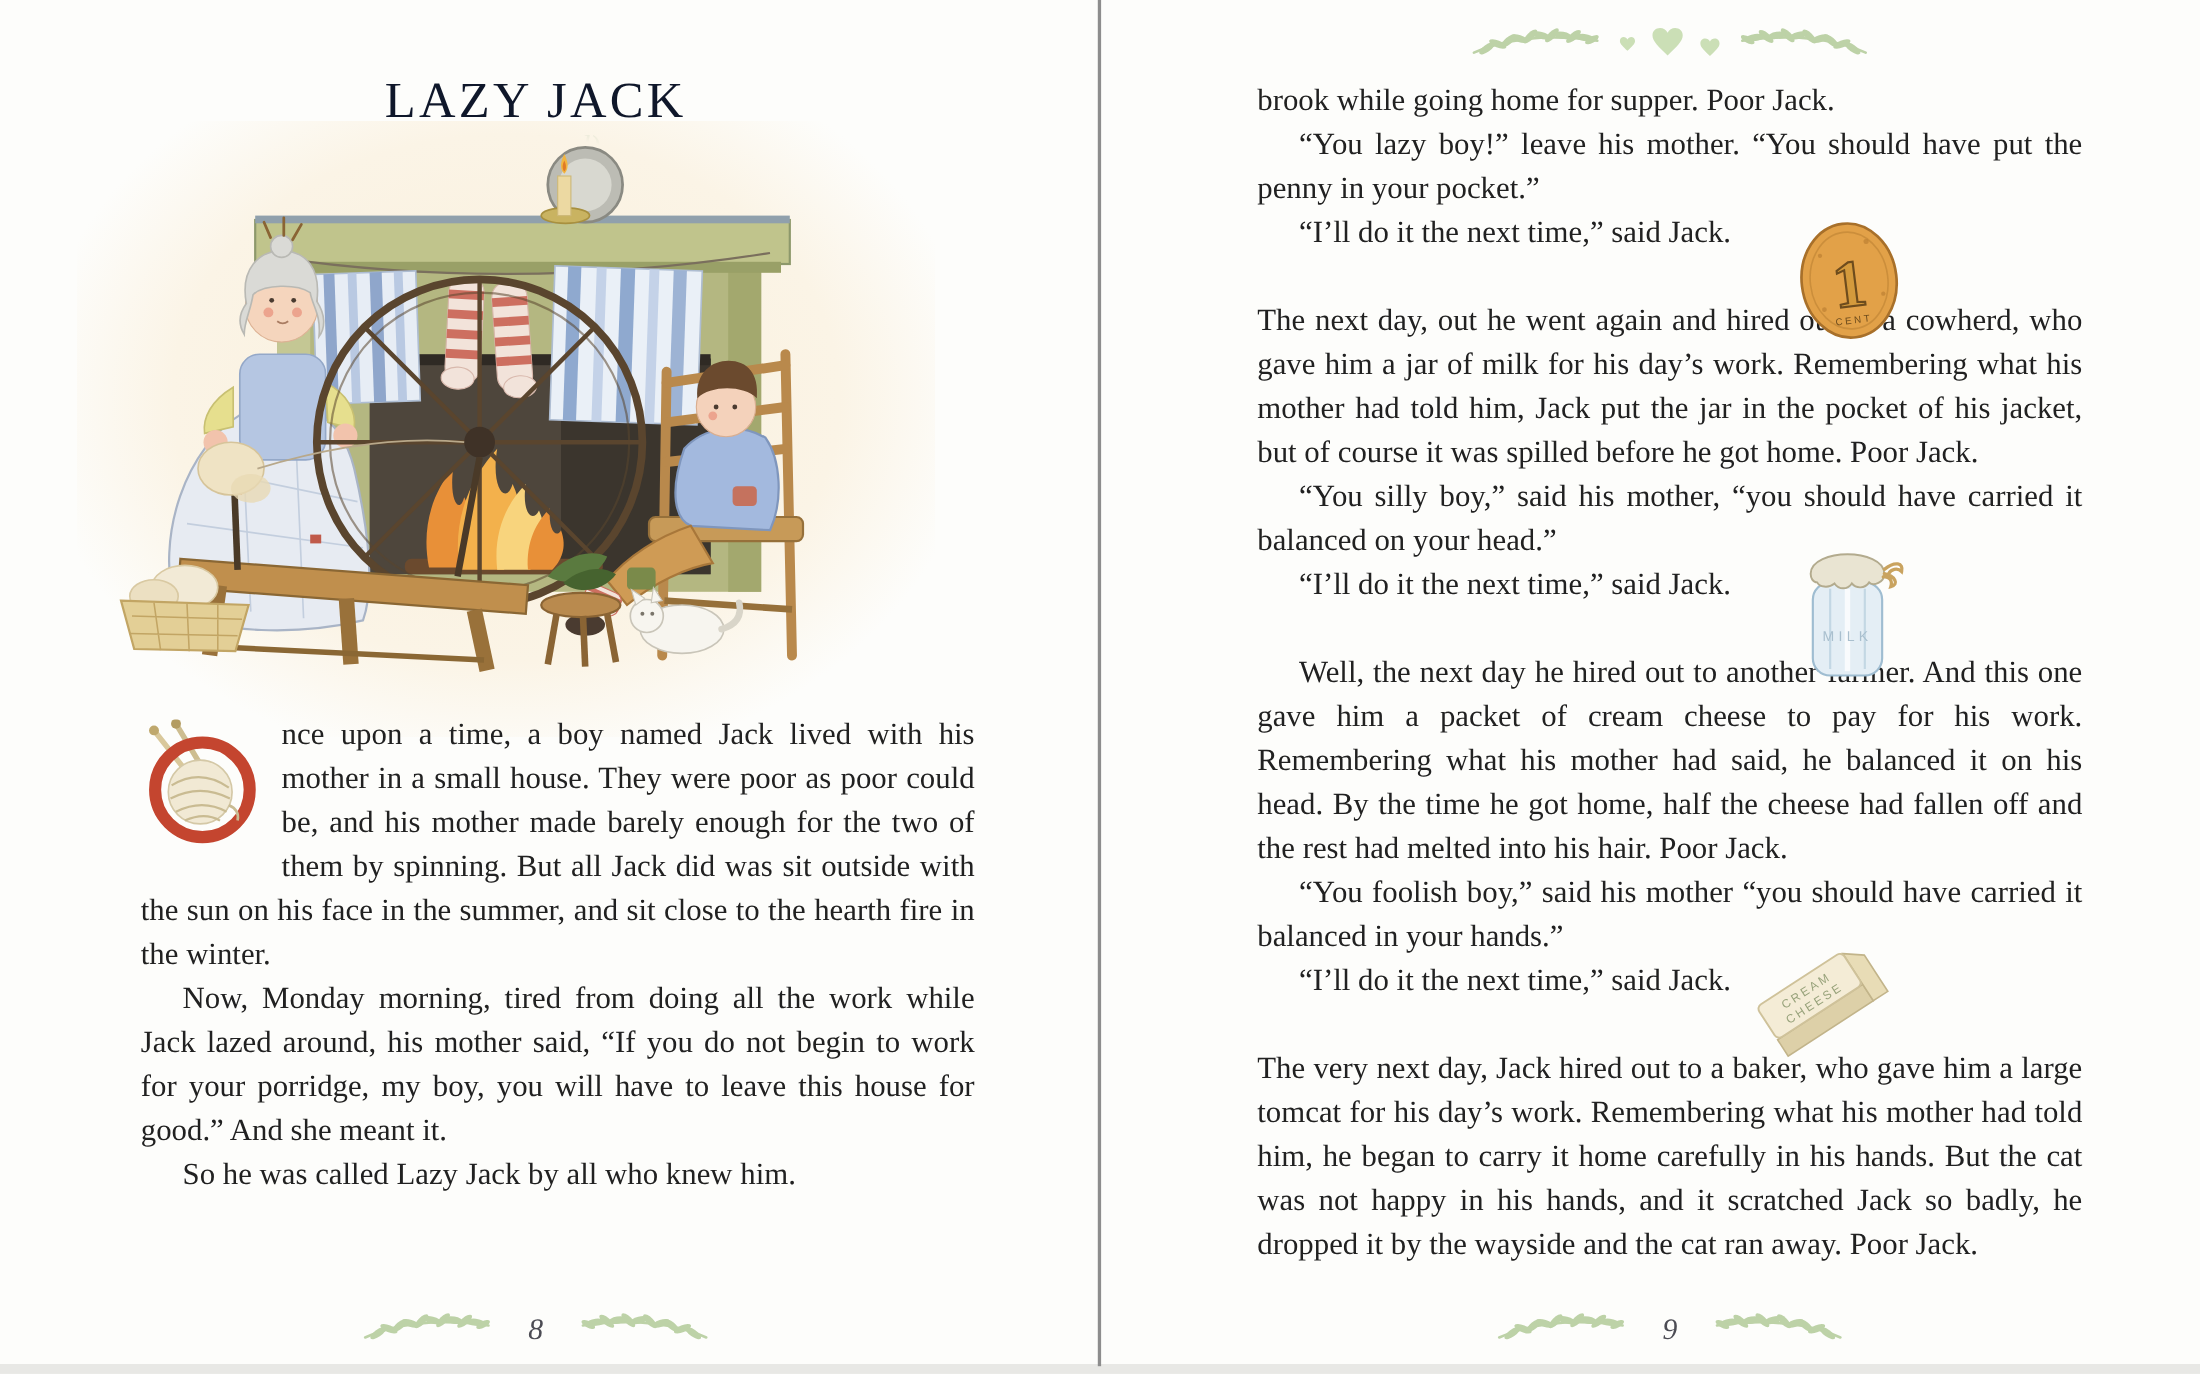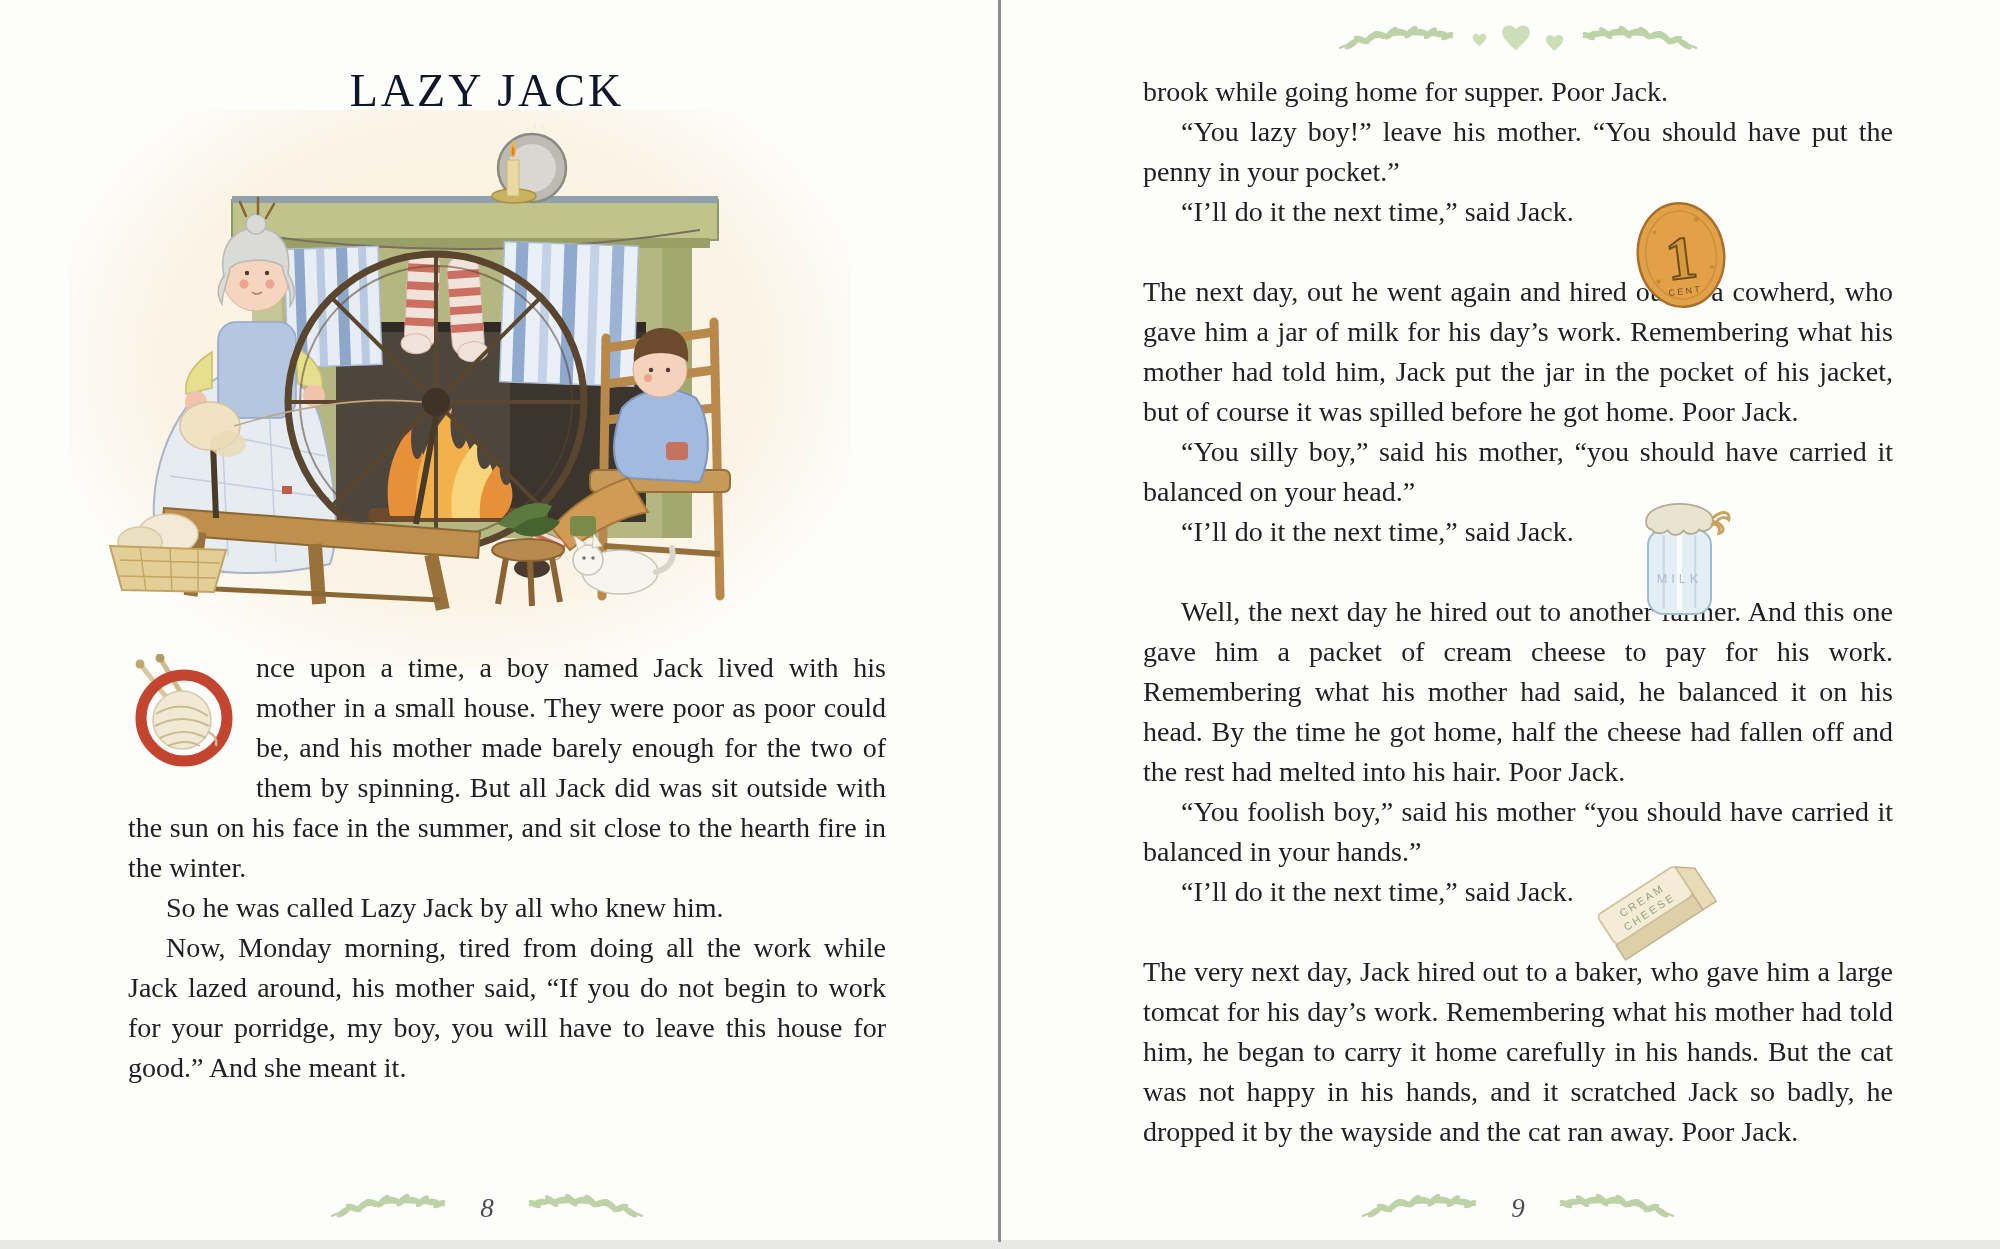--- a/index.html
+++ b/index.html
@@ -276,23 +276,23 @@
         <circle cx="12" cy="10" r="4.5" fill="#bfa86d"></circle>
         <circle cx="32" cy="4" r="4.5" fill="#b39c62"></circle>
         <circle cx="56" cy="64" r="43" fill="none" stroke="#c4452f" stroke-width="11"></circle>
         <circle cx="54" cy="66" r="29" fill="#f1e9d4" stroke="#d4c8a6" stroke-width="1.5"></circle>
         <path d="M28 60 Q54 44 80 62 M27 72 Q54 58 81 72 M32 84 Q56 72 78 84 M40 92 Q58 84 72 92" stroke="#c9bb92" stroke-width="2" fill="none"></path>
         <path d="M80 78 Q90 82 88 92" stroke="#c9bb92" stroke-width="2.4" fill="none"></path>
       </svg><span>nce upon a time, a boy named Jack lived with his mother in a small house. They were poor as poor could be, and his mother made barely enough for the two of them by spinning. But all Jack did was sit outside with the sun on his face in the summer, and sit close to the hearth fire in the winter.</span>
     </p>
     <div>
 
+        <p class="indent"><span>Now, Monday morning, tired from doing all the work while Jack lazed around, his mother said, “If you do not begin to work for your porridge, my boy, you will have to leave this house for good.” And she meant it.</span></p>
+
         <p class="indent"><span>So he was called Lazy Jack by all who knew him.</span></p>
-
-        <p class="indent"><span>Now, Monday morning, tired from doing all the work while Jack lazed around, his mother said, “If you do not begin to work for your porridge, my boy, you will have to leave this house for good.” And she meant it.</span></p>
 
 
       </div>
   </div>
 
   <div class="footer footer-left">
     <svg class="laurel" viewBox="0 0 124 32">
         <use href="#laurel-shape"></use>
       </svg>
     <span class="pagenum">8</span>

